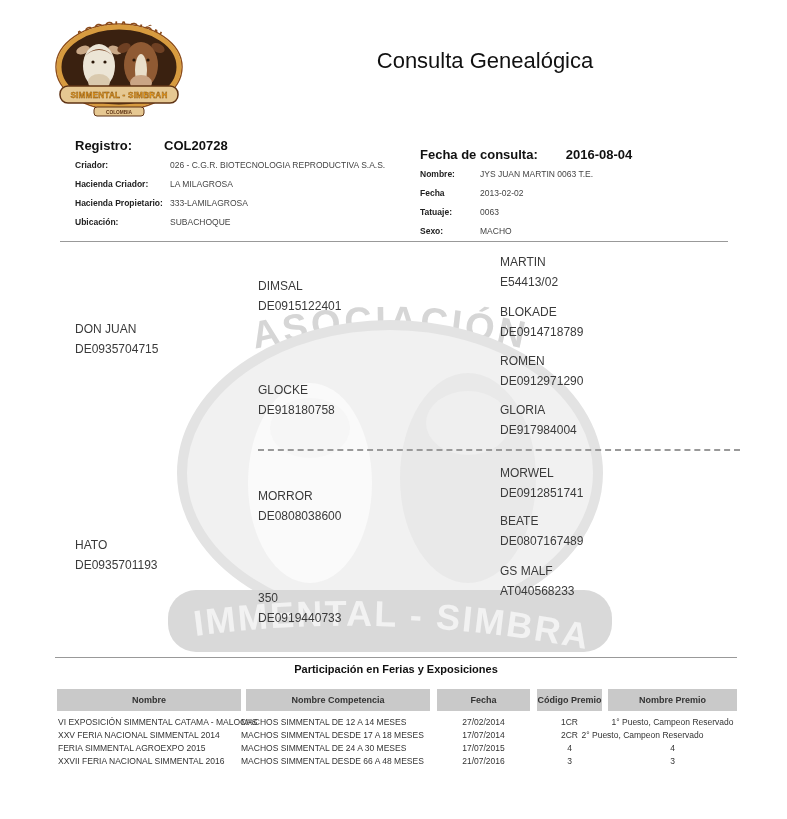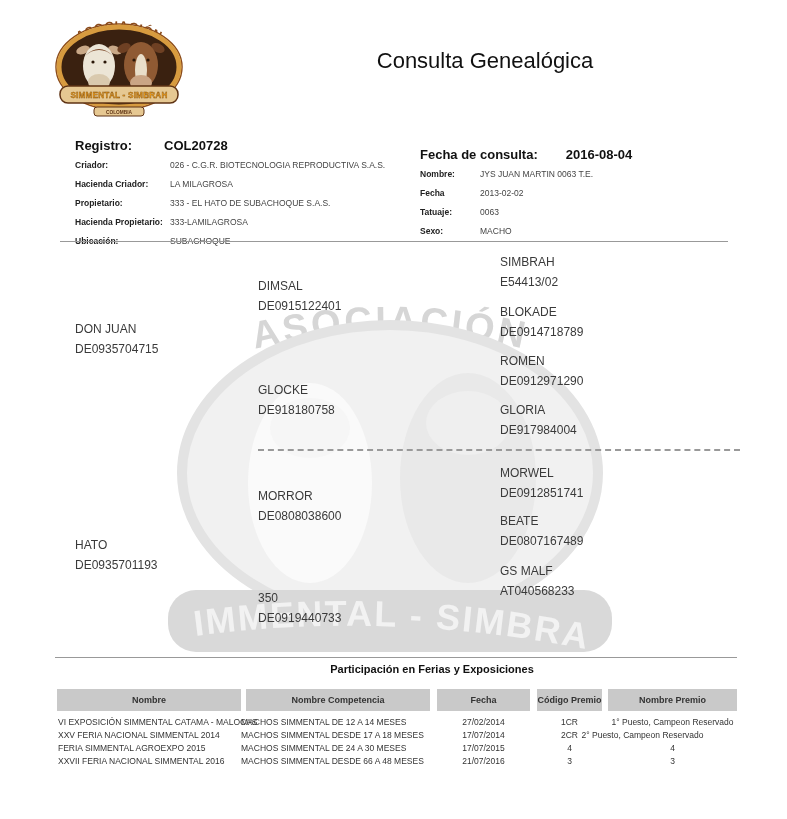--- a/index.html
+++ b/index.html
@@ -31,21 +31,21 @@
 
   
   .wm-svg { position:absolute; left:150px; top:278px; width:480px; height:392px; z-index:0; pointer-events:none; }
 
   
   .ped { position:absolute; z-index:2; font-size:12px; color:#3a3a3a; white-space:nowrap; }
   .ped .ped-name { height:20px; }
 
   
   .ferias-title { position:absolute; left:396px; top:663px; transform:translateX(-50%);
-    font-size:11px; font-weight:bold; color:#111; white-space:nowrap; z-index:3;margin-left:36px; }
+    font-size:11px; font-weight:bold; color:#111; white-space:nowrap; z-index:3; }
   .thcell { position:absolute; top:689px; height:22px; background:#c9c9c9; z-index:3;
     font-size:9px; font-weight:bold; color:#333; text-align:center; line-height:22px; white-space:nowrap; }
   .trow-cell { position:absolute; height:13px; font-size:8.5px; color:#333; z-index:3;
     white-space:nowrap; line-height:13px; }
   .cell-center { text-align:center; }
 </style>
 </head>
 <body>
 
 <div class="page">
@@ -87,21 +87,20 @@
   </svg>
 
   <div class="doc-title">Consulta Genealógica</div>
 
   <div class="info-left">
     <div class="big-line">
       <span>Registro:</span><span class="big-val">COL20728</span>
     </div>
     <div class="frow"><span class="flabel">Criador:</span><span class="fvalue">026 - C.G.R. BIOTECNOLOGIA REPRODUCTIVA S.A.S.</span></div>
     <div class="frow"><span class="flabel">Hacienda Criador:</span><span class="fvalue">LA MILAGROSA</span></div>
-    <div class="frow"><span class="flabel">Propietario:</span><span class="fvalue">333 - EL HATO DE SUBACHOQUE S.A.S.</span></div>
     <div class="frow"><span class="flabel">Hacienda Propietario:</span><span class="fvalue">333-LAMILAGROSA</span></div>
     <div class="frow"><span class="flabel">Ubicación:</span><span class="fvalue">SUBACHOQUE</span></div>
   </div>
 
   <div class="info-right">
     <div class="big-line">
       <span>Fecha de consulta:</span><span class="big-val">2016-08-04</span>
     </div>
     <div class="frow"><span class="flabel">Nombre:</span><span class="fvalue">JYS JUAN MARTIN 0063 T.E.</span></div>
     <div class="frow"><span class="flabel">Fecha</span><span class="fvalue">2013-02-02</span></div>
@@ -150,21 +149,21 @@
   <div class="ped" style="left:258px;top:489px">
     <div class="ped-name">MORROR</div>
     <div class="ped-reg">DE0808038600</div>
   </div>
   <div class="ped" style="left:258px;top:591px">
     <div class="ped-name">350</div>
     <div class="ped-reg">DE0919440733</div>
   </div>
 
   <div class="ped" style="left:500px;top:255px">
-    <div class="ped-name">SIMBRAH</div>
+    <div class="ped-name">MARTIN</div>
     <div class="ped-reg">E54413/02</div>
   </div>
   <div class="ped" style="left:500px;top:305px">
     <div class="ped-name">BLOKADE</div>
     <div class="ped-reg">DE0914718789</div>
   </div>
   <div class="ped" style="left:500px;top:354px">
     <div class="ped-name">ROMEN</div>
     <div class="ped-reg">DE0912971290</div>
   </div>

